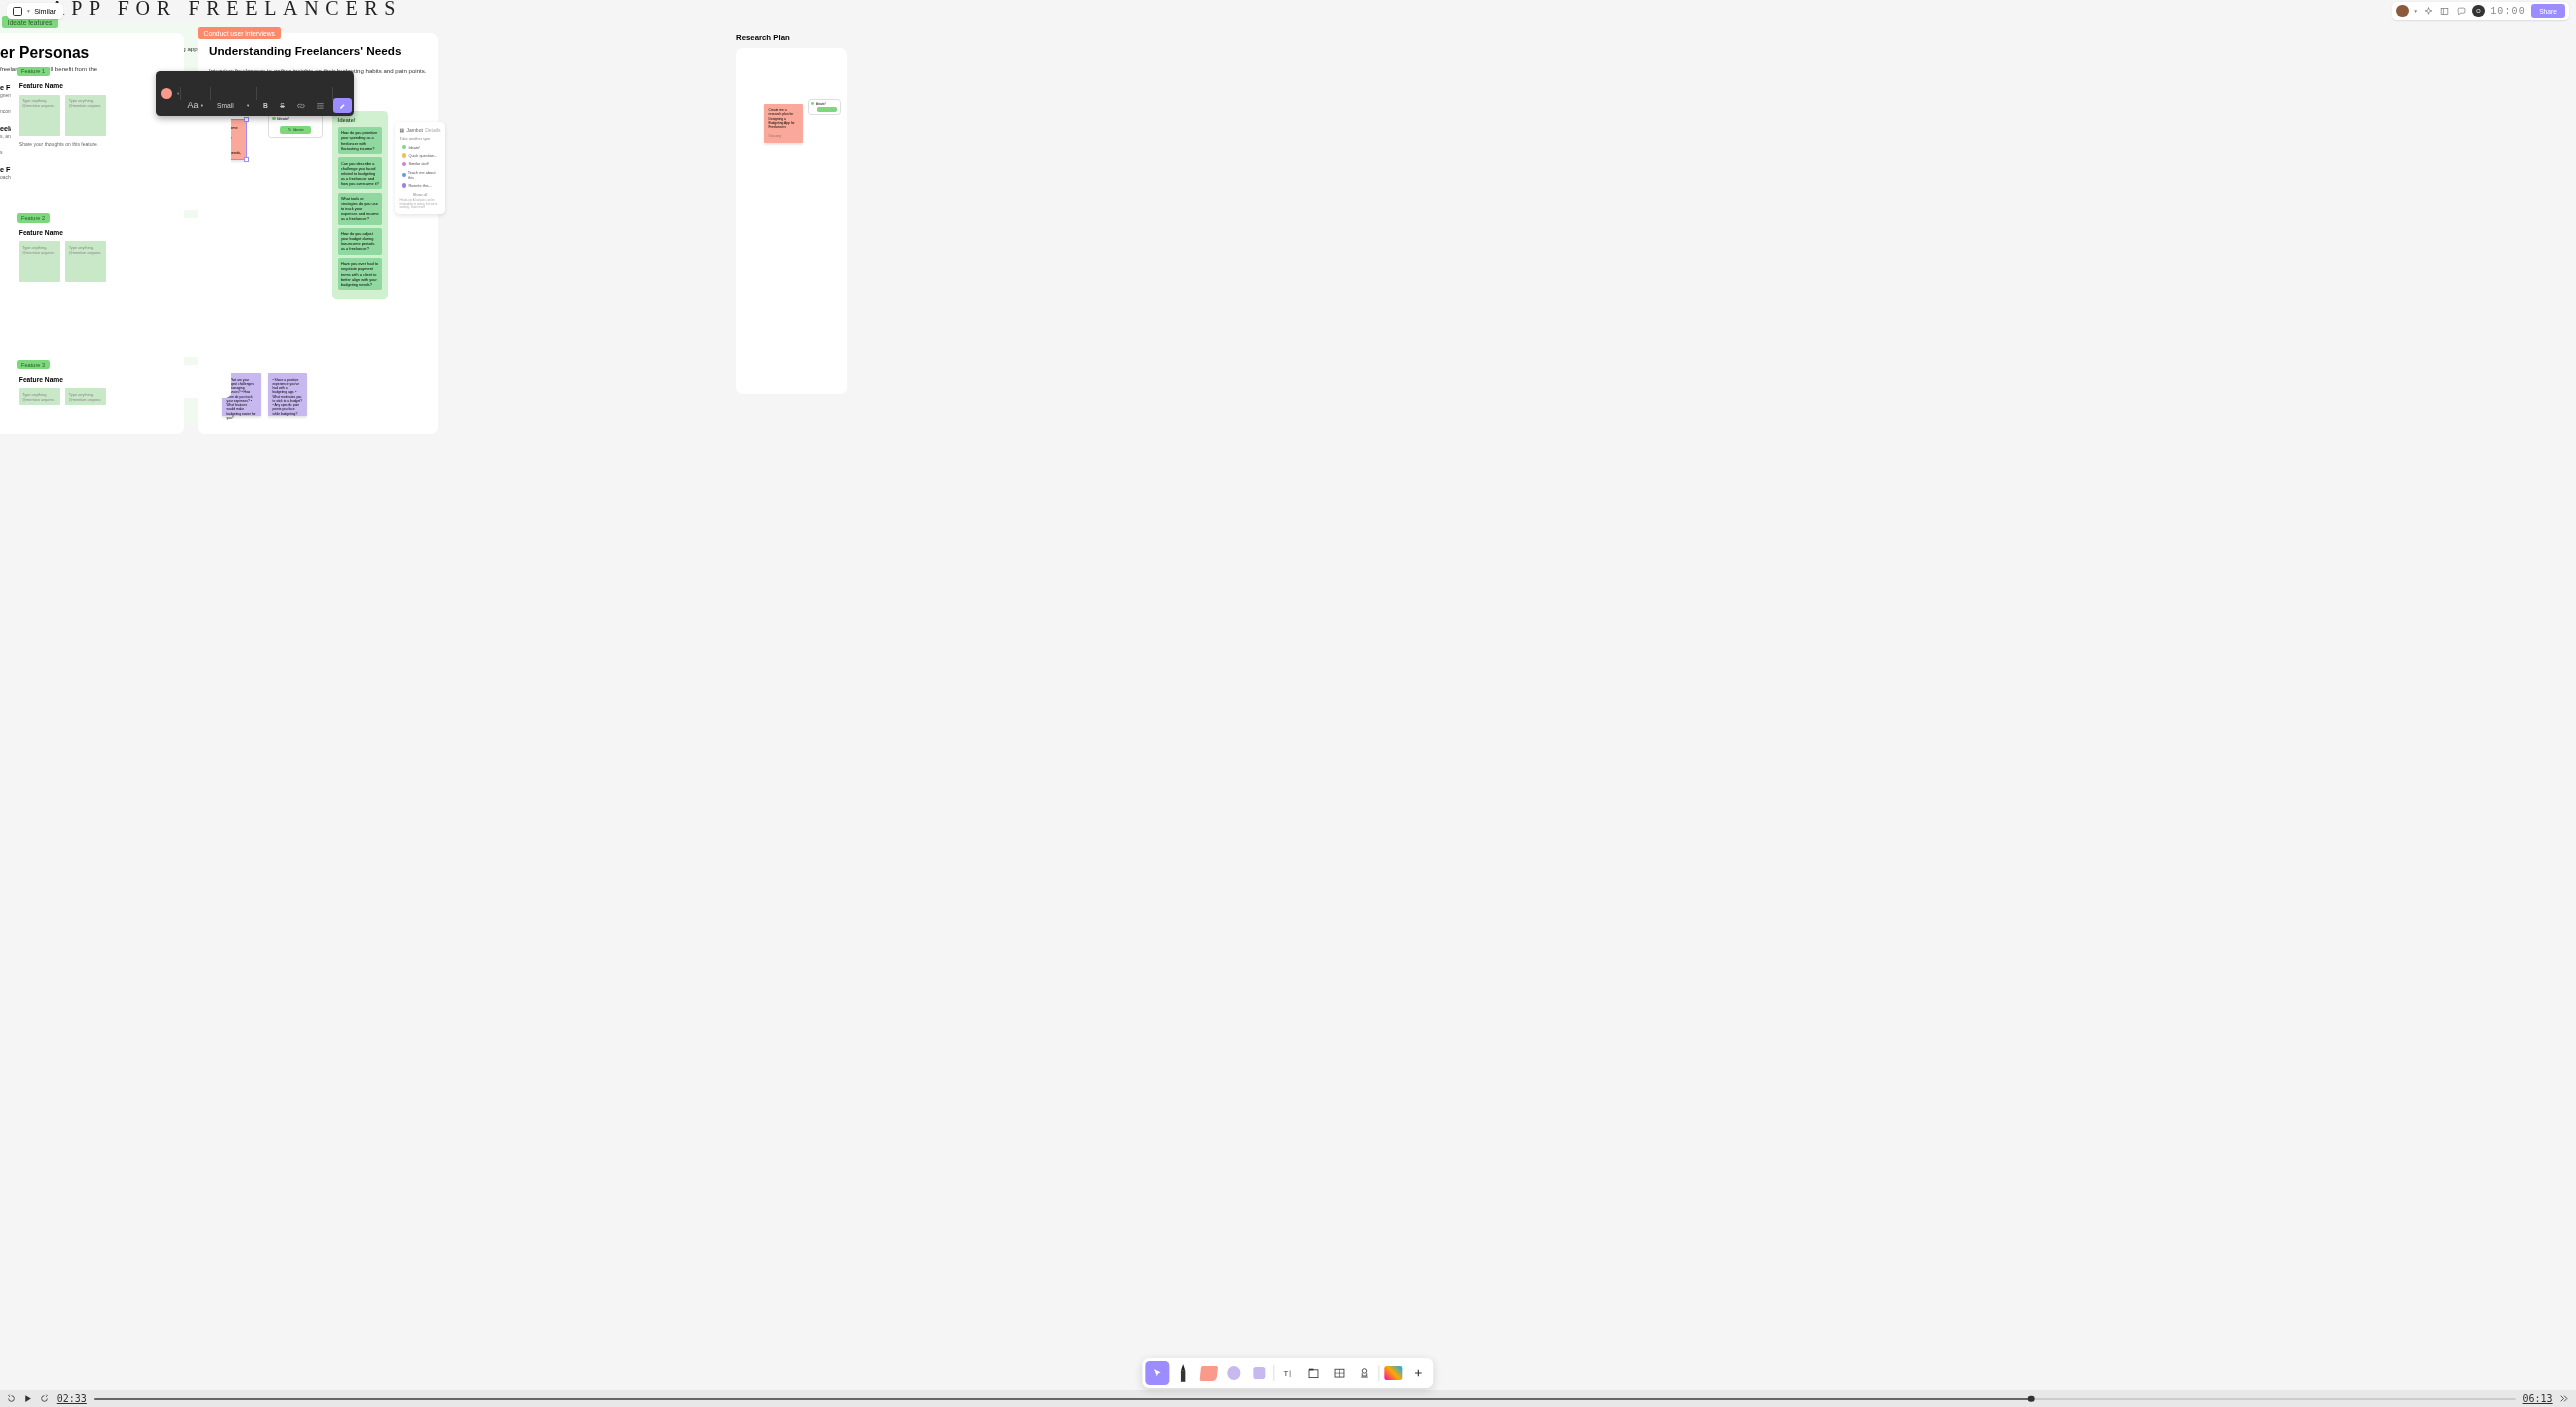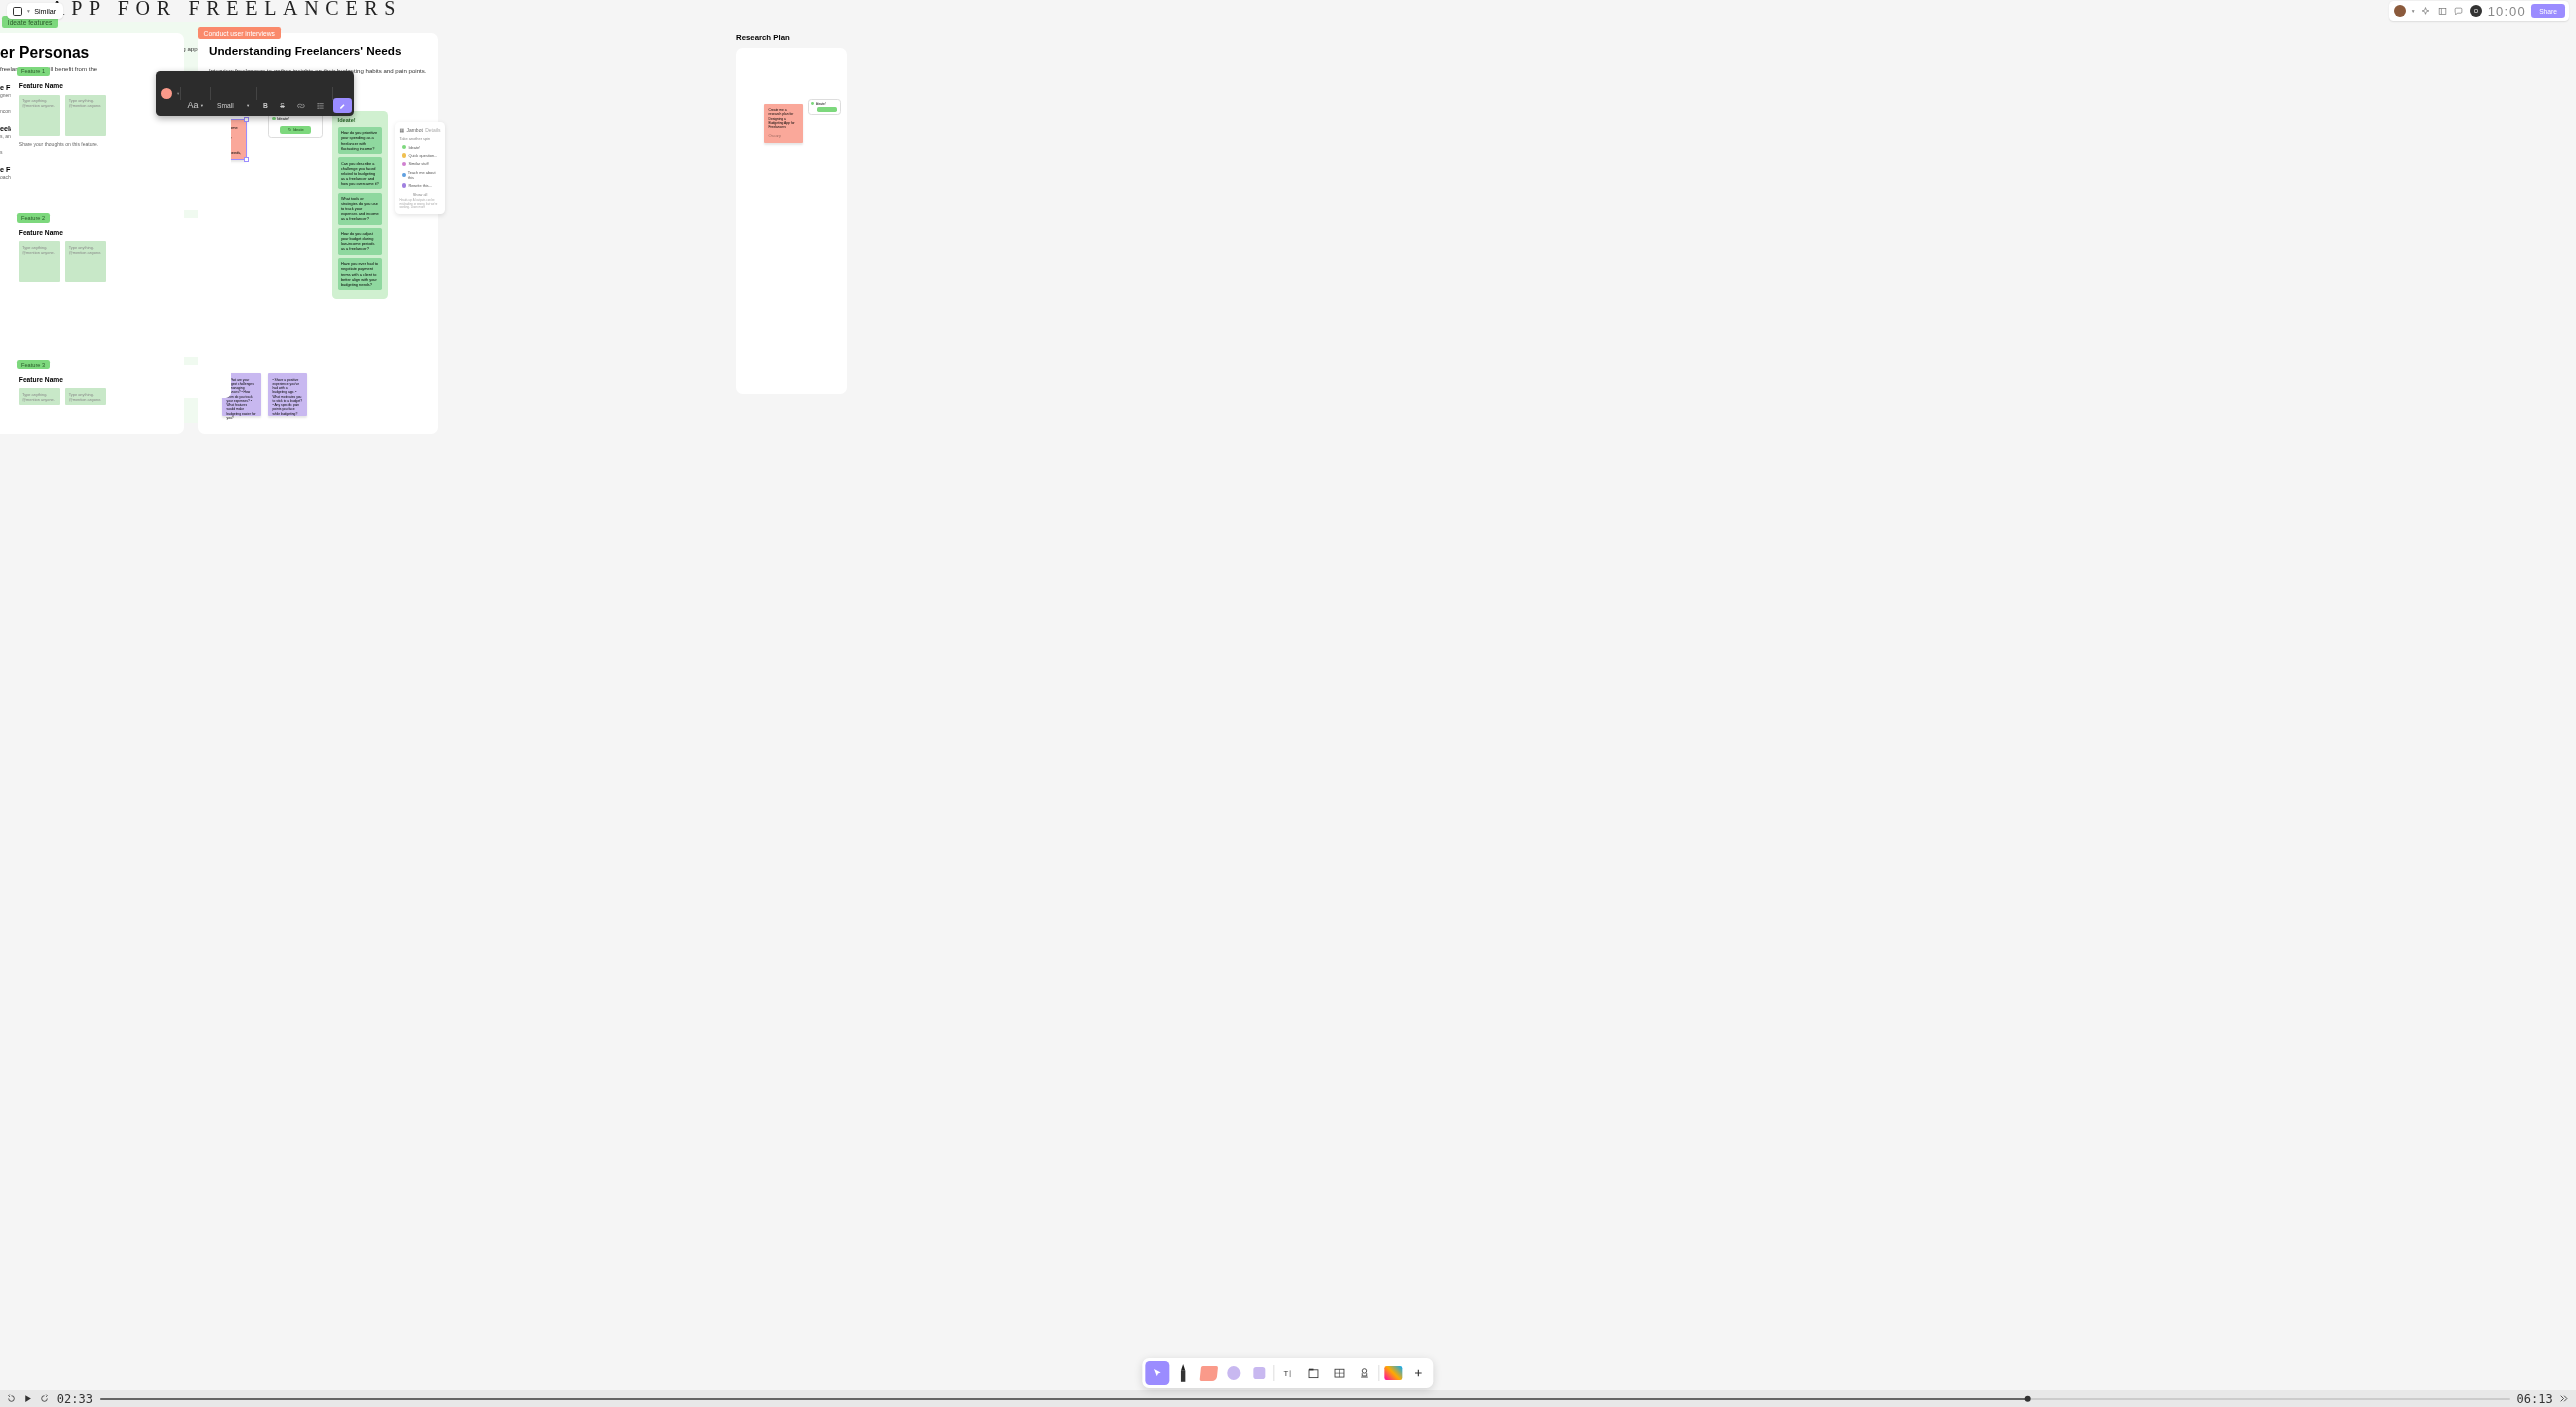--- a/index.html
+++ b/index.html
@@ -8,21 +8,21 @@
     
     .topbar { position: absolute; top: 0; left: 0; right: 0; height: 22px; display: flex; align-items: center; justify-content: space-between; padding: 0 6.7px; z-index: 100; }
     .topbar-left { display: flex; align-items: center; gap: 4.5px; background: white; border-radius: 4.5px; padding: 3.3px 6.7px; box-shadow: 0 0.6px 1.7px rgba(0,0,0,0.1); }
     .logo-icon { width: 9px; height: 9px; border: 1.1px solid #333; border-radius: 1.7px; }
     .chevron { font-size: 5.6px; color: #888; }
     .project-name { font-size: 7.2px; font-weight: 500; }
     .topbar-right { display: flex; align-items: center; gap: 5.6px; background: white; border-radius: 4.5px; padding: 2.2px 4.5px; box-shadow: 0 0.6px 1.7px rgba(0,0,0,0.1); }
     .avatar { width: 12.3px; height: 12.3px; border-radius: 50%; background: #8b5a3c; }
     .avatar2 { width: 12.3px; height: 12.3px; border-radius: 50%; background: #333; color: #fff; font-size: 5.6px; display: flex; align-items: center; justify-content: center; }
     .icon-btn { width: 11px; height: 11px; display: flex; align-items: center; justify-content: center; cursor: pointer; color: #555; }
-    .timer { font-family: Liberation Sans, sans-serif; font-size: 13px; color: #888; letter-spacing: 1.1px; }
+    .timer { font-family: Liberation Mono, monospace; font-size: 10px; color: #888; letter-spacing: 1.1px; }
     .share-btn { background: #9b8cff; color: white; padding: 3.3px 7.8px; border-radius: 3.3px; font-size: 6.7px; font-weight: 500; cursor: pointer; }
     
     
     .hand-title { position: absolute; top: -2.8px; left: 50px; font-family: 'Comic Sans MS', cursive; font-size: 20px; letter-spacing: 6.7px; color: #222; text-transform: uppercase; font-weight: 300; }
     
     
     .canvas { position: absolute; top: 22px; left: 0; right: 0; bottom: 16.7px; }
     
     
     .section { position: absolute; background: white; border-radius: 6.7px; padding: 11px; }
@@ -97,21 +97,21 @@
     
     
     .bottom-toolbar { position: absolute; bottom: 19px; left: 50%; transform: translateX(-50%); display: flex; align-items: center; gap: 2.2px; background: white; border-radius: 6.7px; padding: 3.3px; box-shadow: 0 2.2px 9px rgba(0,0,0,0.15); z-index: 100; }
     .bt-item { width: 23.4px; height: 23.4px; display: flex; align-items: center; justify-content: center; border-radius: 4.5px; cursor: pointer; }
     .bt-item.active { background: #9b8cff; }
     .bt-sep { width: 0.6px; height: 16.7px; background: #ddd; }
     
     
     .video-controls { position: absolute; bottom: 0; left: 0; right: 0; height: 16.7px; background: rgba(0,0,0,0.05); display: flex; align-items: center; padding: 0 6.7px; gap: 6.7px; z-index: 200; }
     .vc-btn { width: 10px; height: 10px; cursor: pointer; color: #333; }
-    .vc-time { font-size: 12px; font-family: monospace; color: #333; }
+    .vc-time { font-size: 10px; font-family: monospace; color: #333; text-decoration: underline; }
     .vc-track { flex: 1; height: 2.2px; background: #ccc; border-radius: 1.1px; position: relative; }
     .vc-progress { position: absolute; left: 0; top: 0; bottom: 0; width: 80%; background: #666; border-radius: 1.1px; }
     .vc-thumb { position: absolute; left: 80%; top: 50%; transform: translate(-50%,-50%); width: 6.7px; height: 6.7px; background: #333; border-radius: 50%; }
     
     svg { display: block; }
   </style>
 </head>
 <body>
 
 <div class="topbar">

